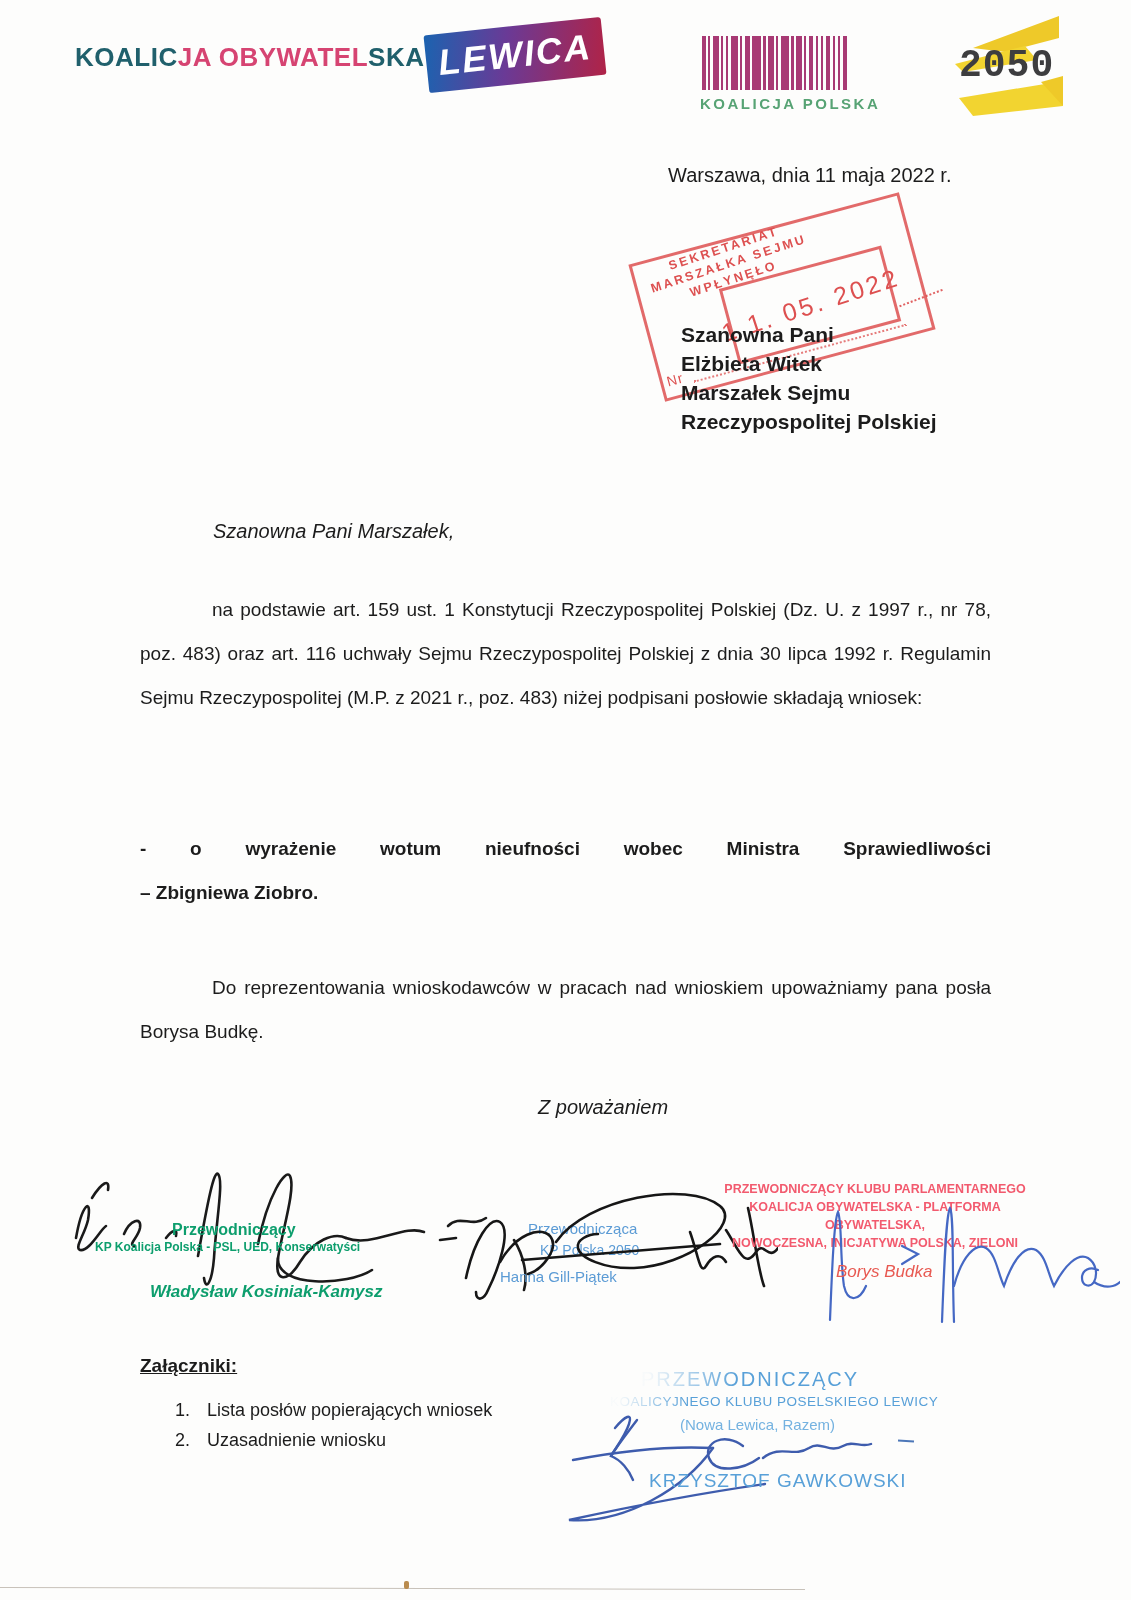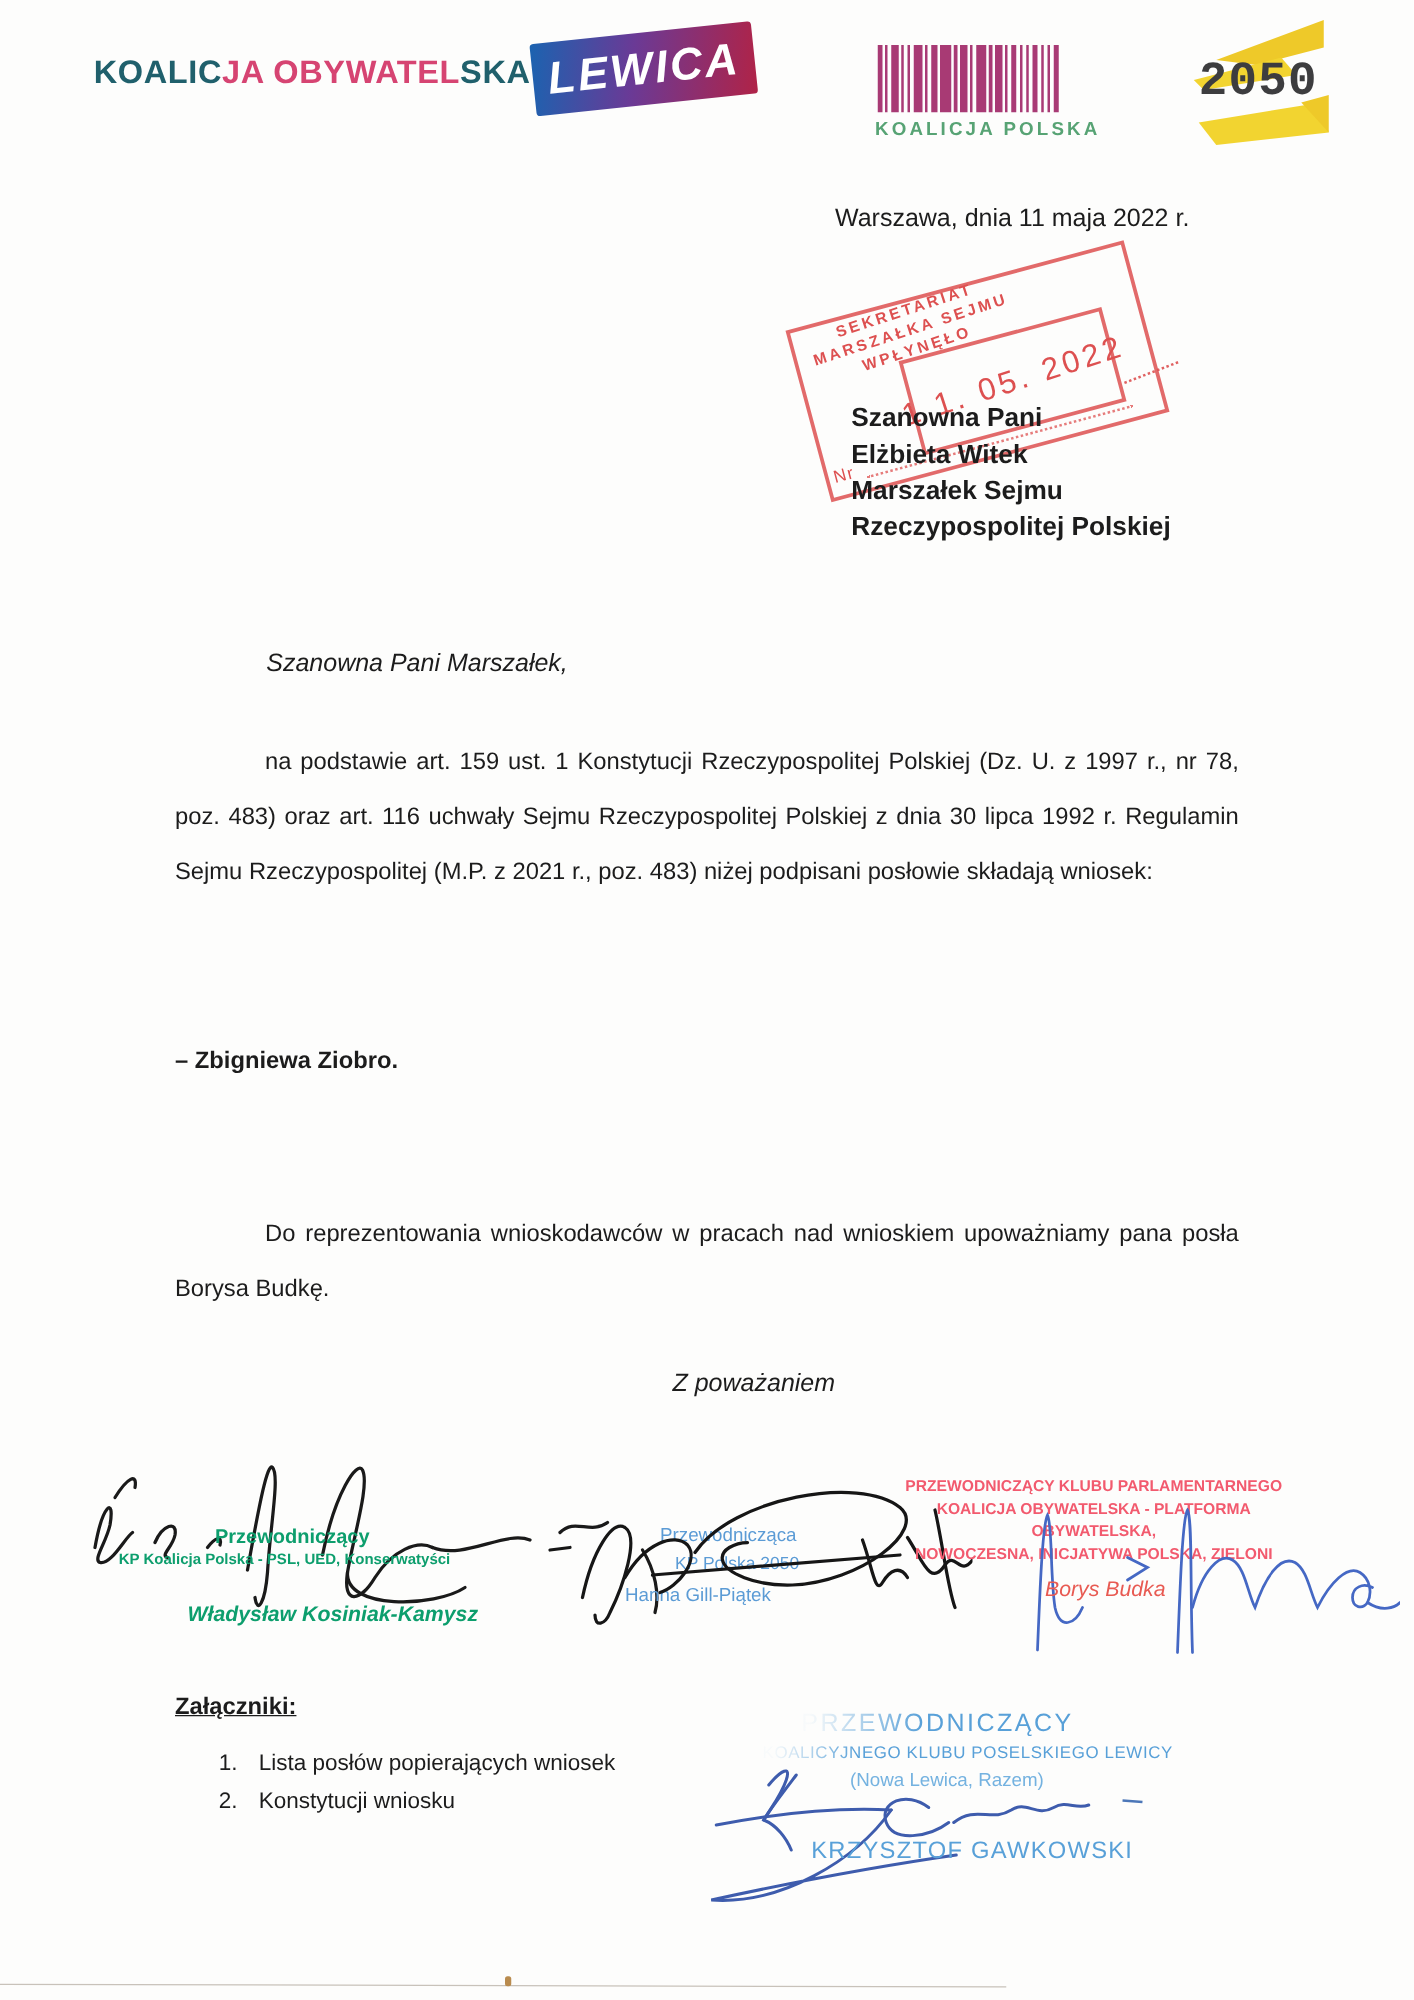--- a/index.html
+++ b/index.html
@@ -173,20 +173,21 @@
     <div>Elżbieta Witek</div>
     <div>Marszałek Sejmu</div>
     <div>Rzeczypospolitej Polskiej</div>
   </div>
 
   <div class="abs salutation">Szanowna Pani Marszałek,</div>
 
   <div class="abs para p1">na podstawie art. 159 ust. 1 Konstytucji Rzeczypospolitej Polskiej (Dz. U. z 1997 r., nr 78, poz. 483) oraz art. 116 uchwały Sejmu Rzeczypospolitej Polskiej z dnia 30 lipca 1992 r. Regulamin Sejmu Rzeczypospolitej (M.P. z 2021 r., poz. 483) niżej podpisani posłowie składają wniosek:</div>
 
   <div class="abs para motion">
+    <div class="motion-l1">- o wyrażenie wotum nieufności wobec Ministra Sprawiedliwości</div>
     <div>– Zbigniewa Ziobro.</div>
   </div>
 
   <div class="abs para p2">Do reprezentowania wnioskodawców w pracach nad wnioskiem upoważniamy pana posła Borysa Budkę.</div>
 
   <div class="abs closing">Z poważaniem</div>
 
   <svg class="sig-svg" style="left:62px; top:1160px;" width="470" height="150" viewBox="0 0 470 150">
     <g fill="none" stroke="#1a1a1a" stroke-width="2.6" stroke-linecap="round">
       <path d="M14,78 C20,44 30,36 26,60 C23,74 12,88 18,90 C27,92 38,70 44,66"></path>
@@ -234,21 +235,21 @@
       <path d="M164,96 C172,66 186,52 196,58 C206,64 208,84 214,96 C222,72 234,54 246,60 C256,66 258,84 264,96 C274,76 288,62 298,68 C306,73 308,84 304,92 C300,98 292,96 292,88 C292,80 300,76 308,80"></path>
       <path d="M304,92 C316,100 326,96 330,92"></path>
     </g>
   </svg>
   <div class="abs red-name">Borys Budka</div>
 
   <div class="abs attachments-title">Załączniki:</div>
   <div class="abs attachments-list">
     <ol>
       <li>Lista posłów popierających wniosek</li>
-      <li>Konstytucji wniosku</li>
+      <li>Uzasadnienie wniosku</li>
     </ol>
   </div>
 
   <div class="abs lw-stamp lw-l1">PRZEWODNICZĄCY</div>
   <div class="abs fade" style="left:630px; top:1366px; width:120px; height:26px;"></div>
   <div class="abs lw-stamp lw-l2">KOALICYJNEGO KLUBU POSELSKIEGO LEWICY</div>
   <div class="abs fade" style="left:605px; top:1392px; width:90px; height:20px;"></div>
   <div class="abs lw-stamp lw-l3">(Nowa Lewica, Razem)</div>
 
   <svg class="sig-svg" style="left:555px; top:1398px;" width="360" height="125" viewBox="0 0 360 125">

